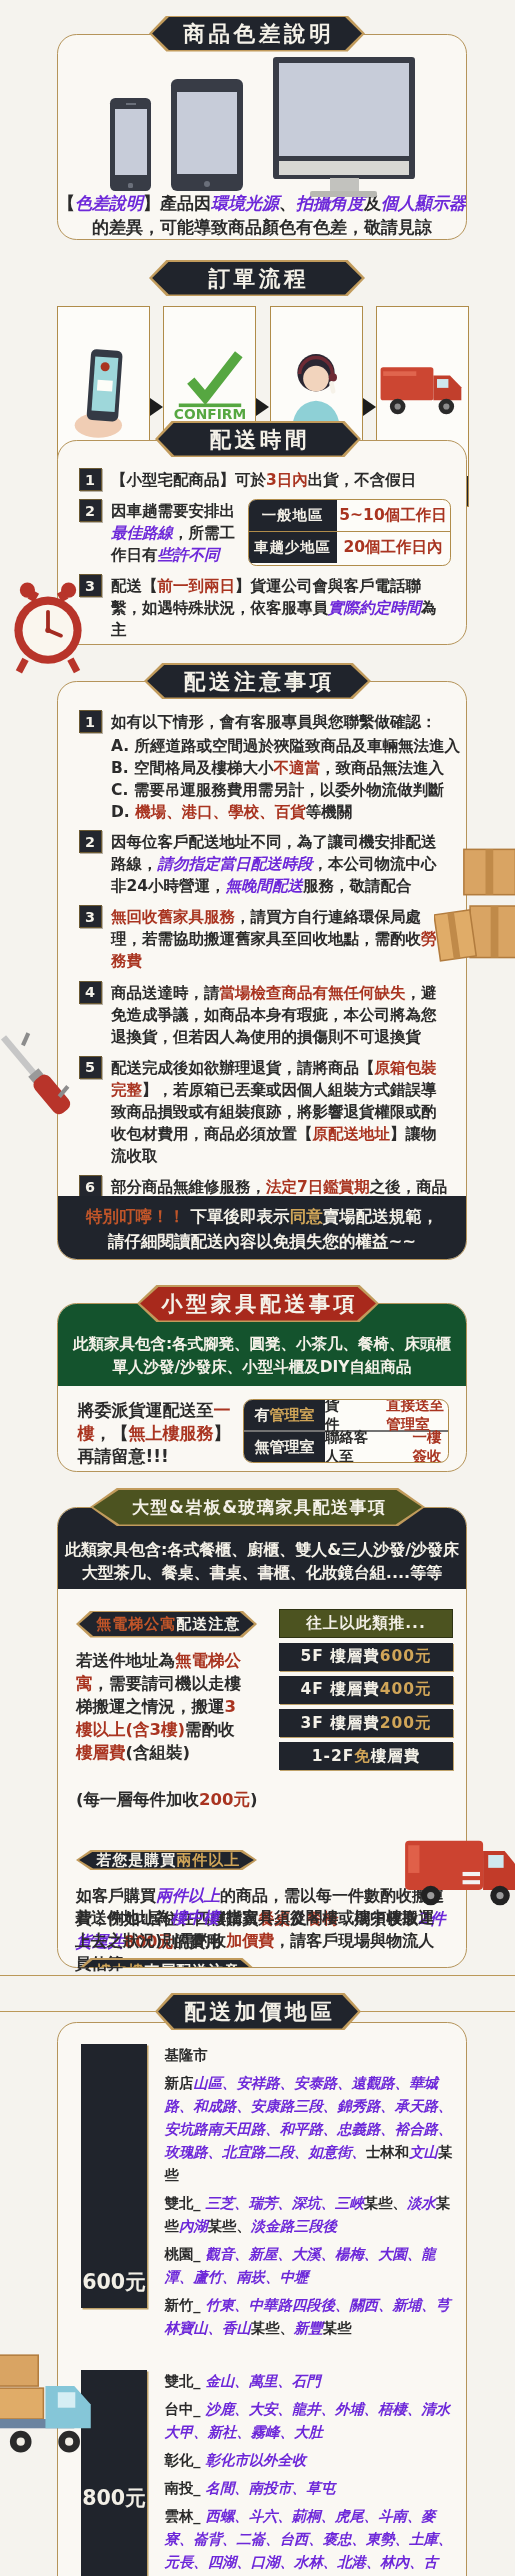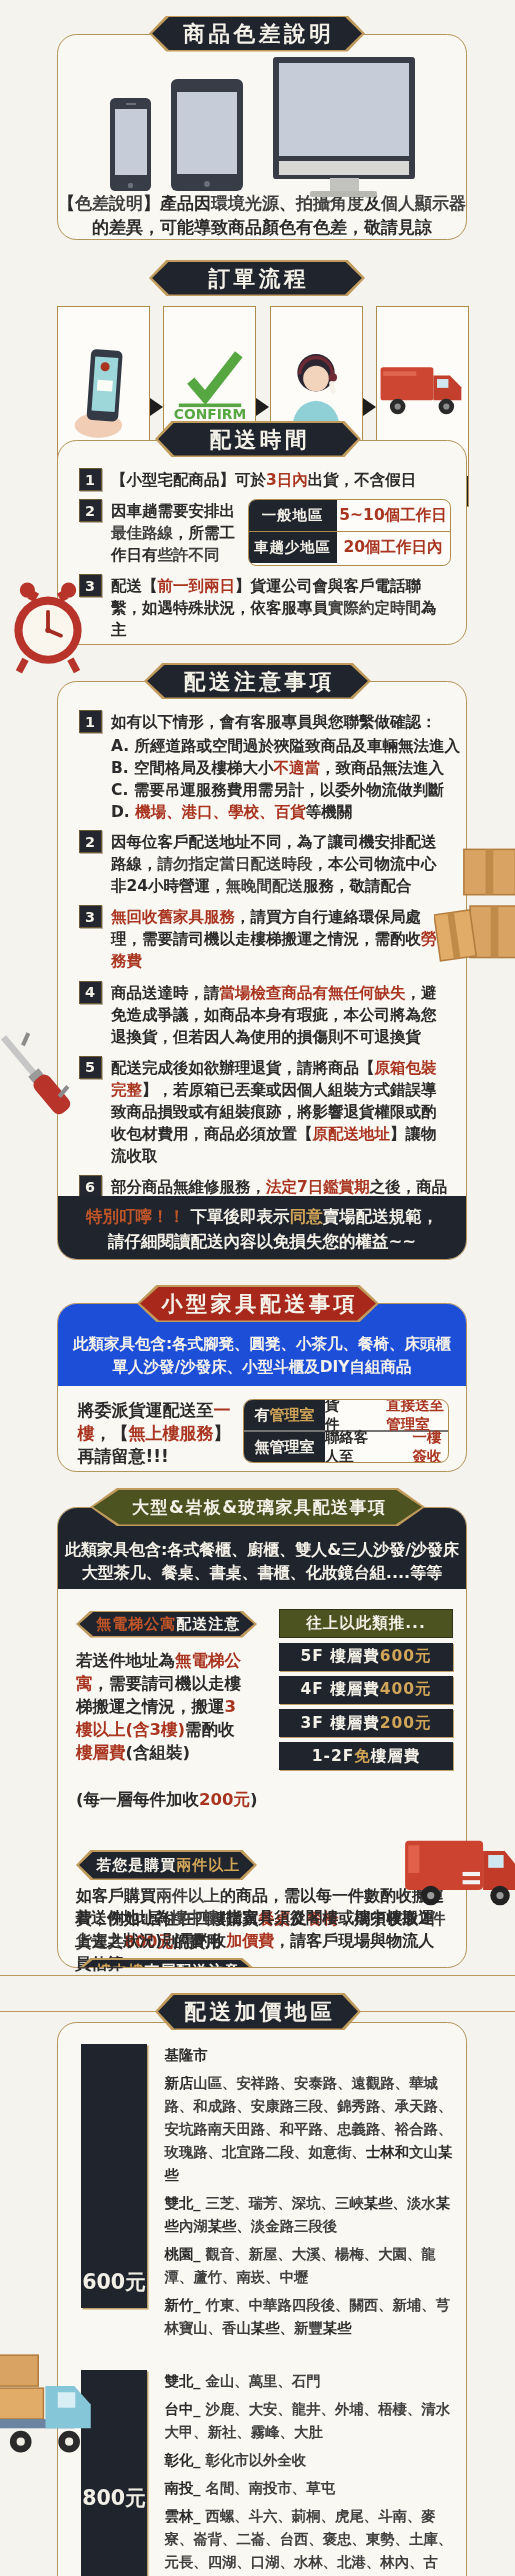--- a/index.html
+++ b/index.html
@@ -7,21 +7,21 @@
         font-family:"DejaVu Sans","Liberation Sans",sans-serif;font-weight:700;}
   
   .hex{position:absolute;z-index:5;}
   .hex-b,.hex-i{position:absolute;clip-path:polygon(0 50%,8% 0,92% 0,100% 50%,92% 100%,8% 100%);}
   .hex-b{inset:0;background:#c19b5c;}
   .hex-i{inset:1.5px 3.1px;background:#20242c;display:flex;align-items:center;justify-content:center;}
   .hex-t{color:#f4f1e8;letter-spacing:3.6px;padding-left:3.6px;white-space:nowrap;}
   
   .gbox{position:absolute;left:57px;width:410px;border:1px solid #b5945a;border-radius:19.6px;background:#faf8f3;box-sizing:border-box;overflow:hidden;}
   
-  .s-k{color:#2b2b2b;} .s-g{color:#404040;} .s-r{color:#a93420;}
+  .s-k{color:#2b2b2b;} .s-g{color:#6d28d9;font-style:italic;} .s-r{color:#a93420;}
   .s-w{color:#f4f1e8;} .s-gl{color:#d0a558;} .s-o{color:#c05529;}
   
   .num{flex:0 0 auto;width:23px;height:23px;background:#23262e;color:#f4f1e8;font-size:14.4px;
        display:flex;align-items:center;justify-content:center;border:1px solid #6b5a33;box-sizing:border-box;
        box-shadow:1px 1px 0 rgba(60,45,20,.35);}
   .item{display:flex;margin:0 15.5px 8.2px 20.6px;}
   .item .txt{margin-left:9.3px;font-size:15.5px;line-height:22px;padding-top:1px;}
   .subline{font-size:15.5px;line-height:22px;margin-left:53px;}
   
   .steps{position:absolute;left:57px;top:306px;width:412px;display:flex;justify-content:space-between;}
@@ -217,21 +217,21 @@
       <div class="subline"><span class="s-k">A. 所經道路或空間過於狹隘致商品及車輛無法進入</span></div>
       <div class="subline"><span class="s-k">B. 空間格局及樓梯大小</span><span class="s-r">不適當</span><span class="s-k">，致商品無法進入</span></div>
       <div class="subline"><span class="s-k">C. 需要吊運服務費用需另計，以委外物流做判斷</span></div>
       <div class="subline" style="margin-bottom:7.2px;"><span class="s-k">D. </span><span class="s-r">機場、港口、學校、百貨</span><span class="s-k">等機關</span></div>
       <div class="item">
         <div class="num">2</div>
         <div class="txt" style="width:337px;"><span class="s-k">因每位客戶配送地址不同，為了讓司機安排配送路線，</span><span class="s-g">請勿指定當日配送時段</span><span class="s-k">，本公司物流中心非24小時營運，</span><span class="s-g">無晚間配送</span><span class="s-k">服務，敬請配合</span></div>
       </div>
       <div class="item">
         <div class="num">3</div>
-        <div class="txt" style="width:337px;"><span class="s-r">無回收舊家具服務</span><span class="s-k">，請買方自行連絡環保局處理，需要請司機以走樓梯搬運之情況，需酌收</span><span class="s-r">勞務費</span></div>
+        <div class="txt" style="width:337px;"><span class="s-r">無回收舊家具服務</span><span class="s-k">，請買方自行連絡環保局處理，若需協助搬運舊家具至回收地點，需酌收</span><span class="s-r">勞務費</span></div>
       </div>
       <div class="item">
         <div class="num">4</div>
         <div class="txt" style="width:337px;"><span class="s-k">商品送達時，請</span><span class="s-r">當場檢查商品有無任何缺失</span><span class="s-k">，避免造成爭議，如商品本身有瑕疵，本公司將為您退換貨，但若因人為使用的損傷則不可退換貨</span></div>
       </div>
       <div class="item">
         <div class="num">5</div>
         <div class="txt" style="width:337px;"><span class="s-k">配送完成後如欲辦理退貨，請將商品【</span><span class="s-r">原箱包裝完整</span><span class="s-k">】，若原箱已丟棄或因個人組裝方式錯誤導致商品損毀或有組裝痕跡，將影響退貨權限或酌收包材費用，商品必須放置【</span><span class="s-r">原配送地址</span><span class="s-k">】讓物流收取</span></div>
       </div>
       <div class="item">
@@ -268,21 +268,21 @@
       </svg>
   </div>
 
   <div class="hex" style="left:137px;top:1285px;width:242px;height:37px;">
     <div class="hex-b"></div>
     <div class="hex-i" style="font-size:21px;background:#a8291c;">
       <span class="hex-t">小型家具配送事項</span>
     </div>
   </div>
   <div class="gbox" style="top:1303px;height:169px;">
-    <div style="background:#1d4ed8;height:82px;padding-top:29px;box-sizing:border-box;">
+    <div style="background:#14532d;height:82px;padding-top:29px;box-sizing:border-box;">
       <div class="blkline"><span class="s-w">此類家具包含:各式腳凳、圓凳、小茶几、餐椅、床頭櫃</span></div>
       <div class="blkline"><span class="s-w">單人沙發/沙發床、小型斗櫃及DIY自組商品</span></div>
     </div>
     <div style="display:flex;padding:13.4px 17.5px 0 19.6px;">
       <div style="width:154px;font-size:17px;line-height:23px;"><span class="s-k">將委派貨運配送至</span><span class="s-r">一樓</span><span class="s-k">，【</span><span class="s-r">無上樓服務</span><span class="s-k">】再請留意!!!</span></div>
       <div class="mtable" style="flex:1;margin-left:11.3px;align-self:flex-start;">
         <div class="row">
           <div class="mleft">
               <span class="s-w">有</span>
               <span class="s-gl">管理室</span>
@@ -341,21 +341,21 @@
             <span class="s-w">3F  樓層費</span>
             <span class="s-gl">200元</span>
           </div>
         <div class="frow">
             <span class="s-w">1-2F  </span>
             <span class="s-gl">免</span>
             <span class="s-w">樓層費</span>
           </div>
       </div>
 
-      <div class="hex" style="left:18px;top:261px;width:181px;height:30px;">
+      <div class="hex" style="left:18px;top:261px;width:181px;height:20px;">
         <div class="hex-b"></div>
         <div class="hex-i" style="font-size:15px;">
           <span class="hex-t" style="letter-spacing:1px;"><span class="s-w">若您是購買</span><span class="s-gl">兩件以上</span></span>
         </div>
       </div>
       <div style="position:absolute;left:18px;top:295px;width:374px;font-size:16px;line-height:23px;"><span class="s-k">如客戶購買</span><span class="s-g">兩件以上</span><span class="s-k">的商品，需以每一件數酌收搬運費，例如:居住在四樓購買</span><span class="s-r">餐桌</span><span class="s-k">及</span><span class="s-r">餐椅</span><span class="s-k">，則須收取</span><span class="s-g">2件貨運共</span><span class="s-r">800元</span><span class="s-k">的費用</span></div>
 
       <div class="hex" style="left:18px;top:369px;width:181px;height:26px;">
         <div class="hex-b"></div>
         <div class="hex-i" style="font-size:15px;">

